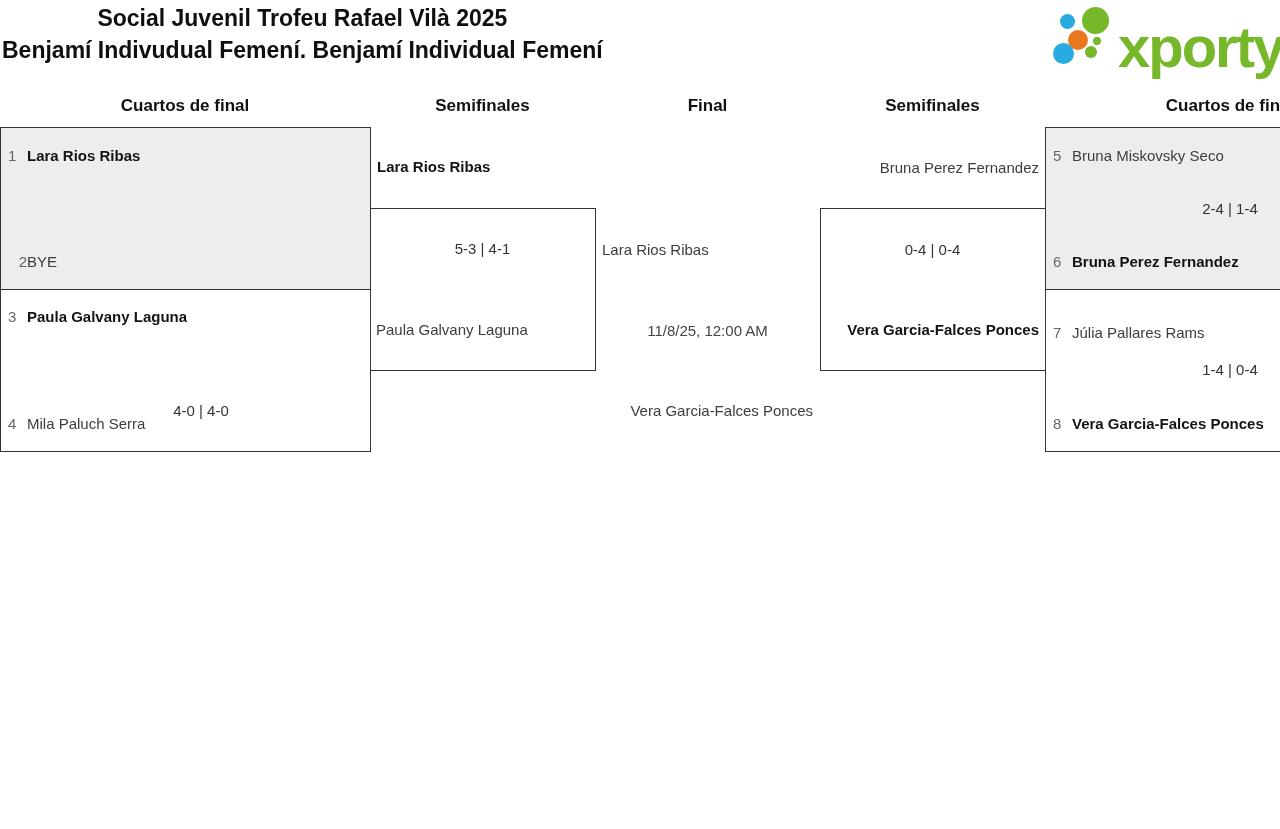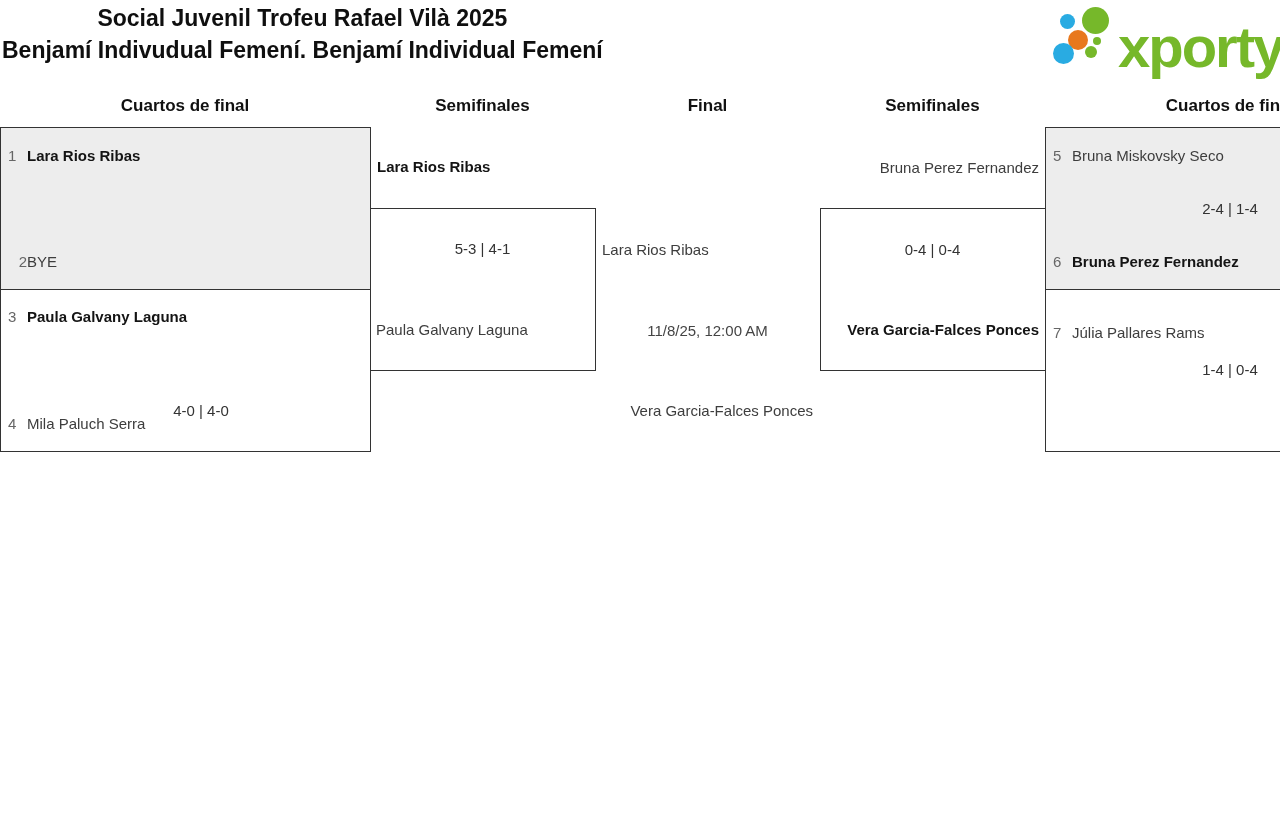--- a/index.html
+++ b/index.html
@@ -114,14 +114,17 @@
   </div>
   <div class="score" style="left:1045px; top:198px; width:370px;">2-4 | 1-4</div>
   <div class="row" style="left:1053px; top:251px;">
     <span class="seed">6</span><span class="name winner">Bruna Perez Fernandez</span>
   </div>
 
   <div class="row" style="left:1053px; top:306px;margin-top:16px;">
     <span class="seed">7</span><span class="name">Júlia Pallares Rams</span>
   </div>
   <div class="score" style="left:1045px; top:359px; width:370px;">1-4 | 0-4</div>
+  <div class="row" style="left:1053px; top:413px;">
+    <span class="seed">8</span><span class="name winner">Vera Garcia-Falces Ponces</span>
+  </div>
 
 </div>
 
 </body></html>

